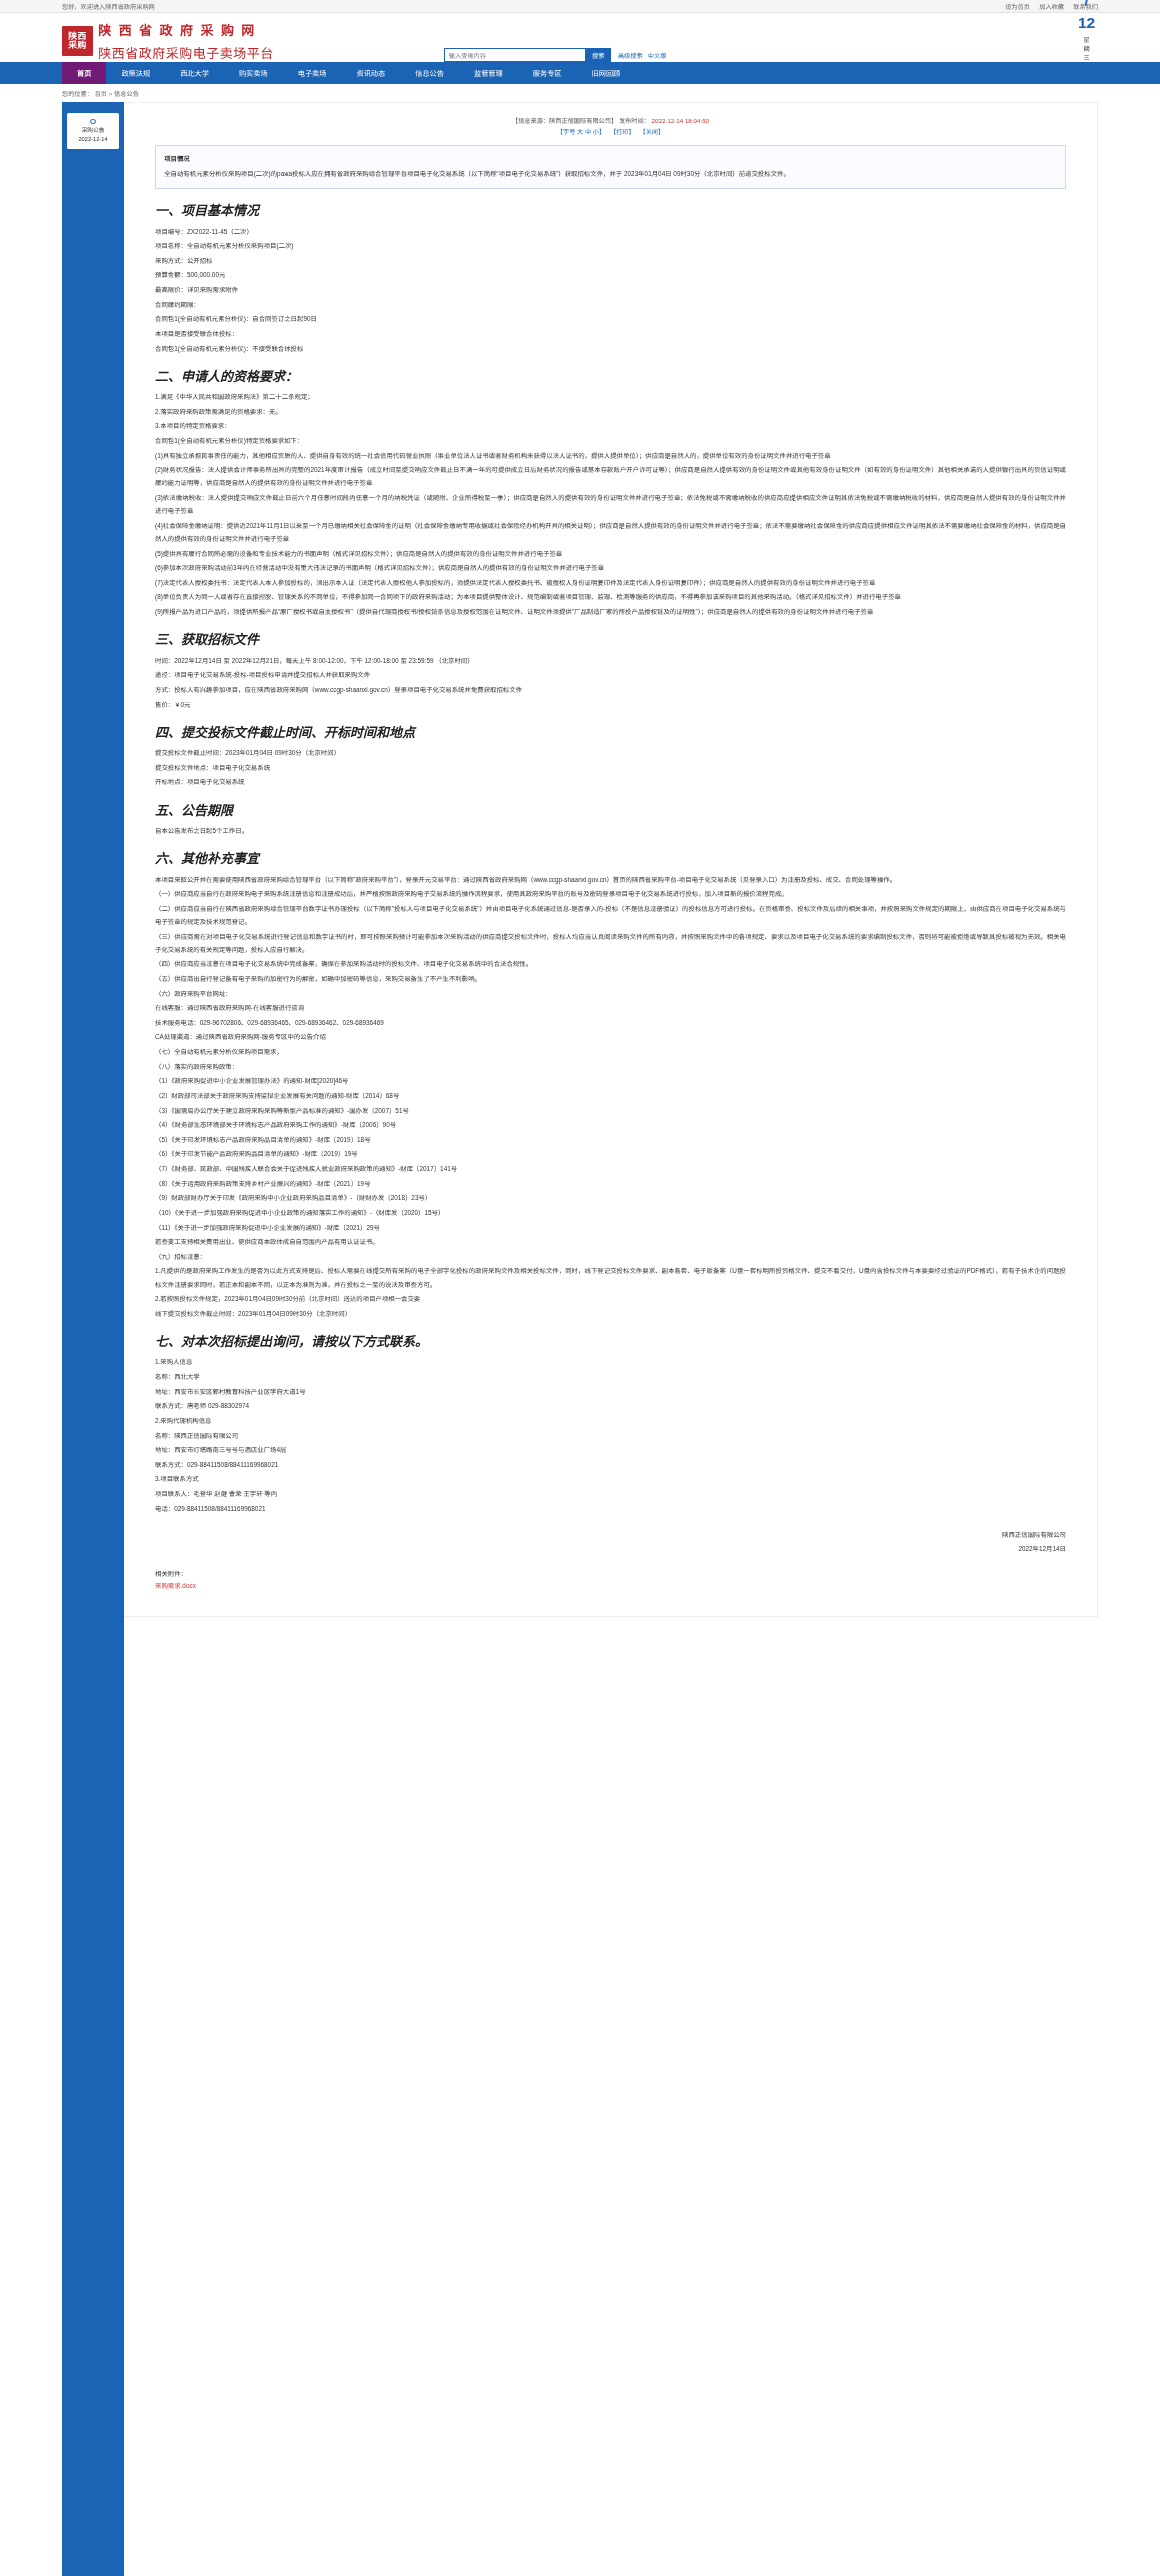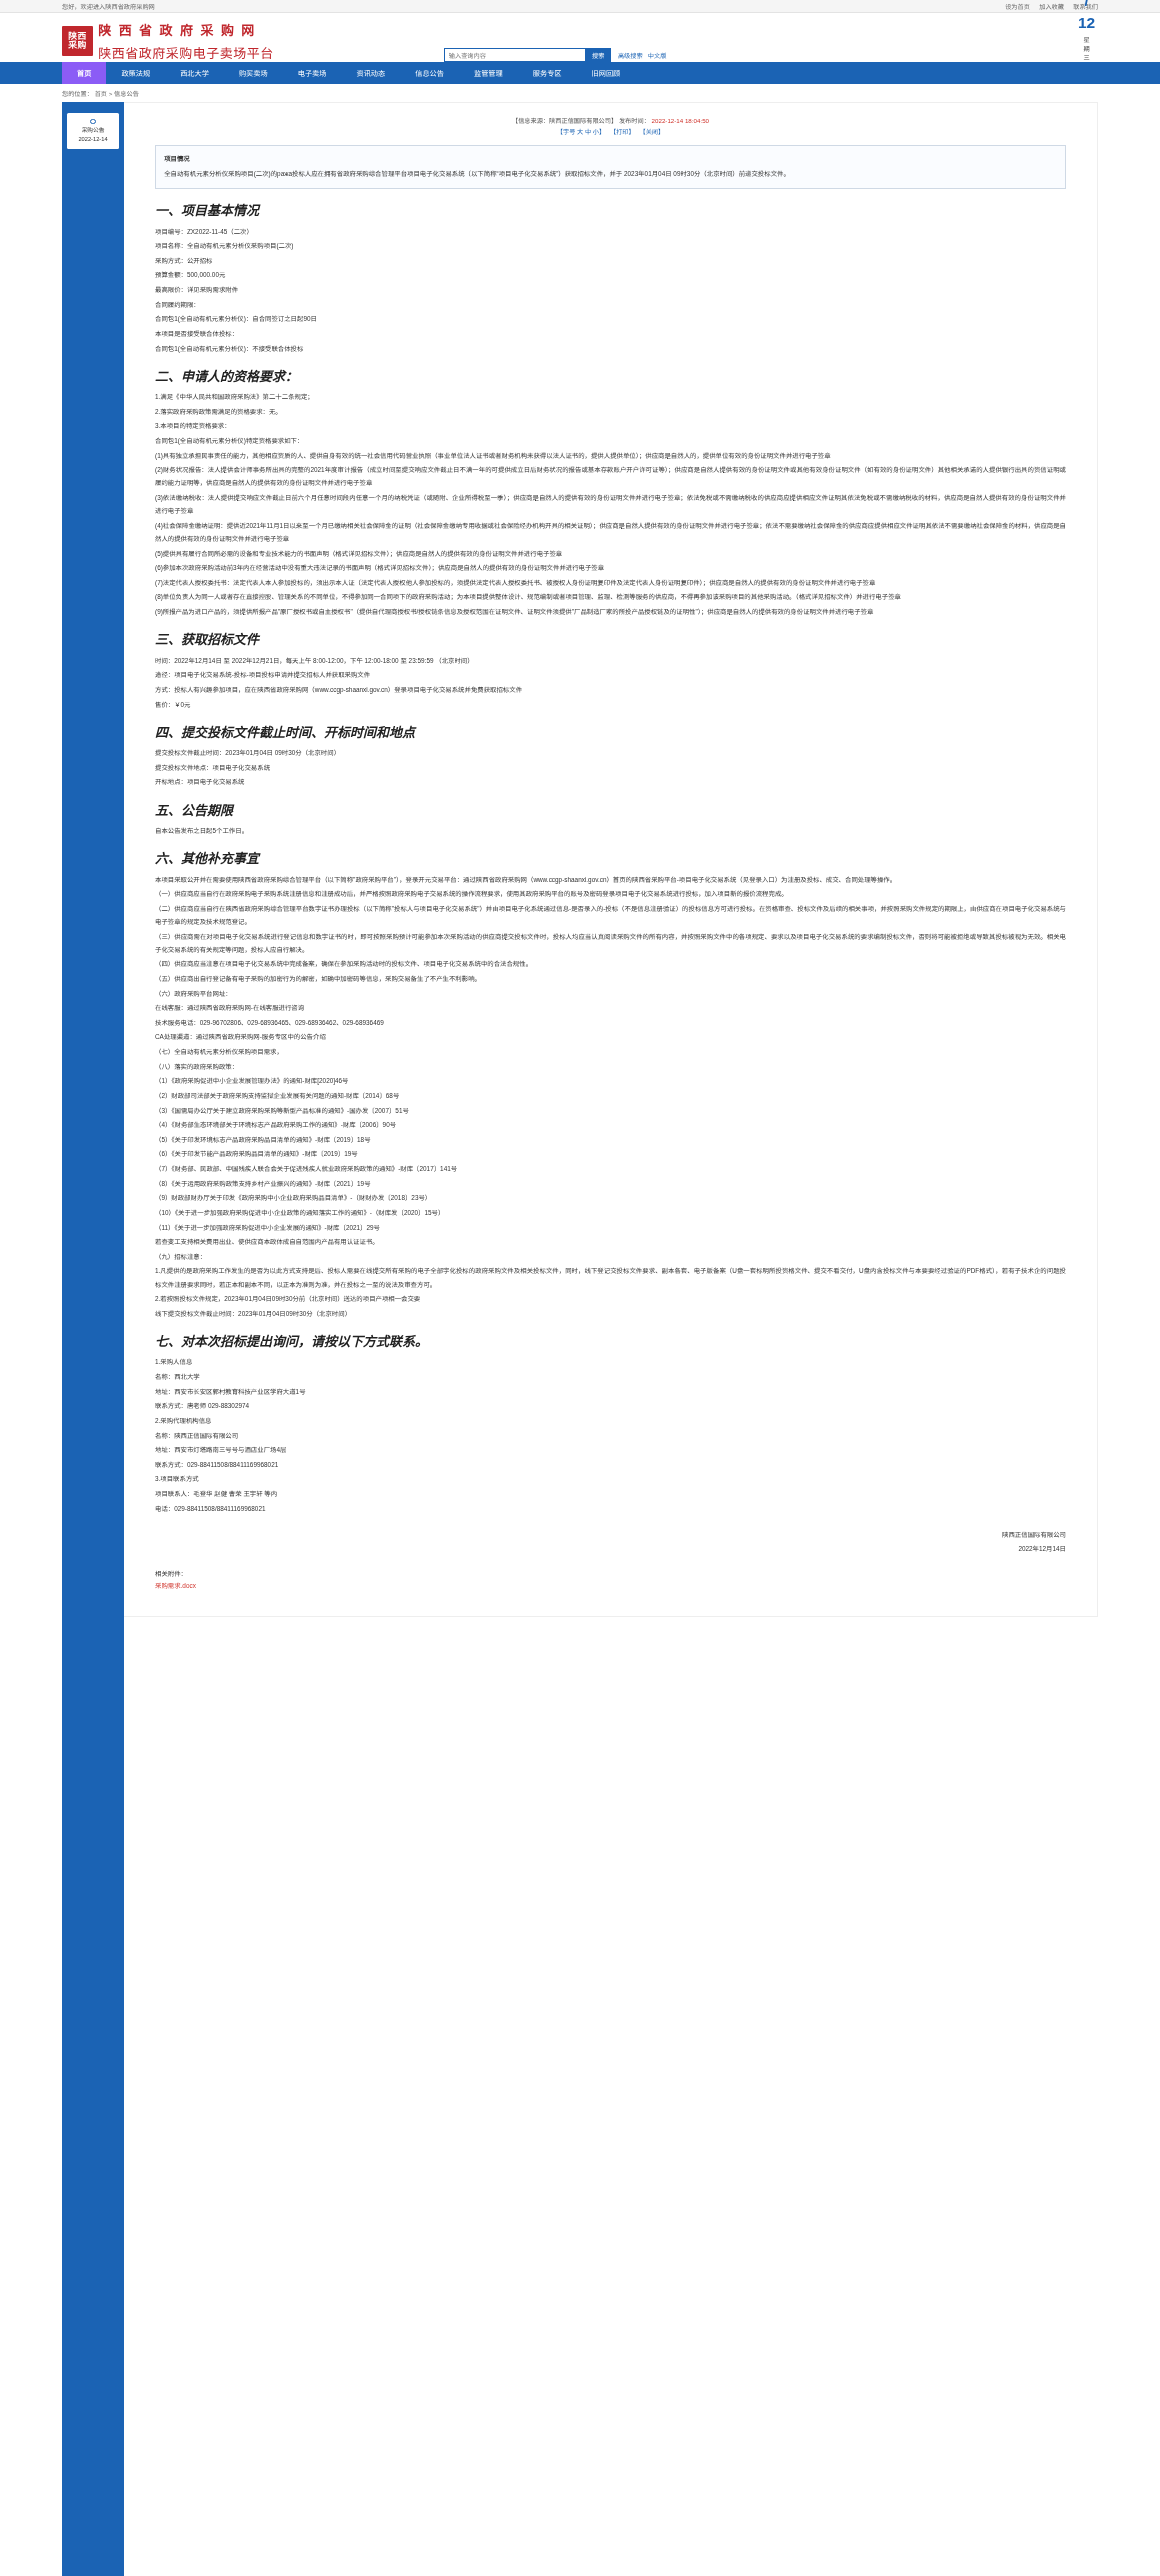--- a/index.html
+++ b/index.html
@@ -81,21 +81,21 @@
     padding: 0 62px;
   }
   .nav-item {
     color: #fff;
     font-size: 7.2px;
     display:flex; align-items:center;
     padding: 0 15px;
     cursor:pointer;
     white-space: nowrap;
   }
-  .nav-item.active { background: #8b5cf6; font-weight: bold; }
+  .nav-item.active { background: #701a75; font-weight: bold; }
   
   .crumb {
     padding: 4.6px 62px;
     font-size: 6.2px;
     color:#666;
     background:#fff;
   }
   
   .wrap { display:flex; padding: 0 62px 20.6px; align-items: flex-start; }
   .sidebar {

